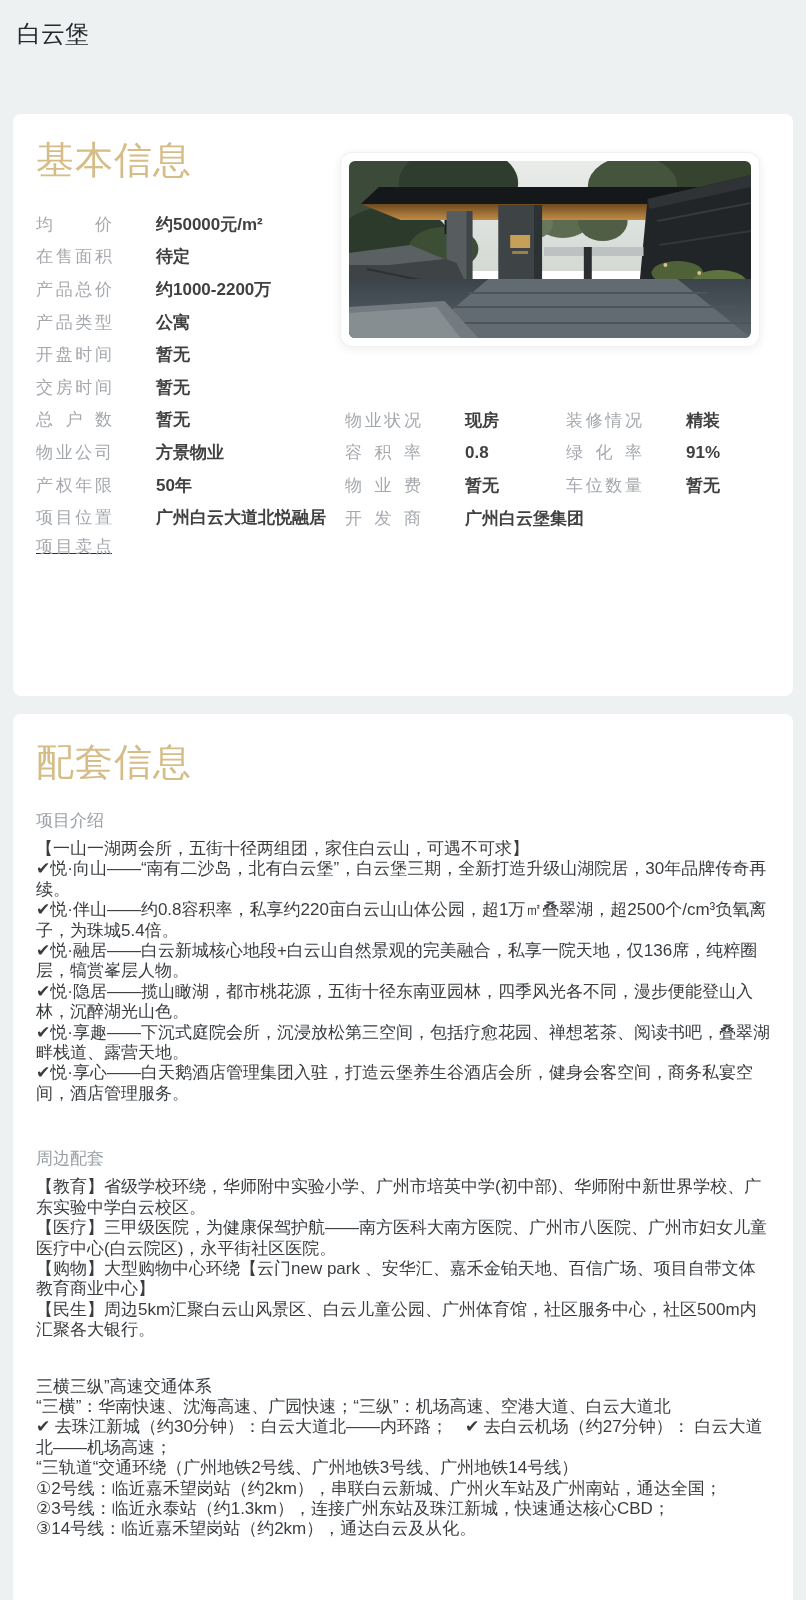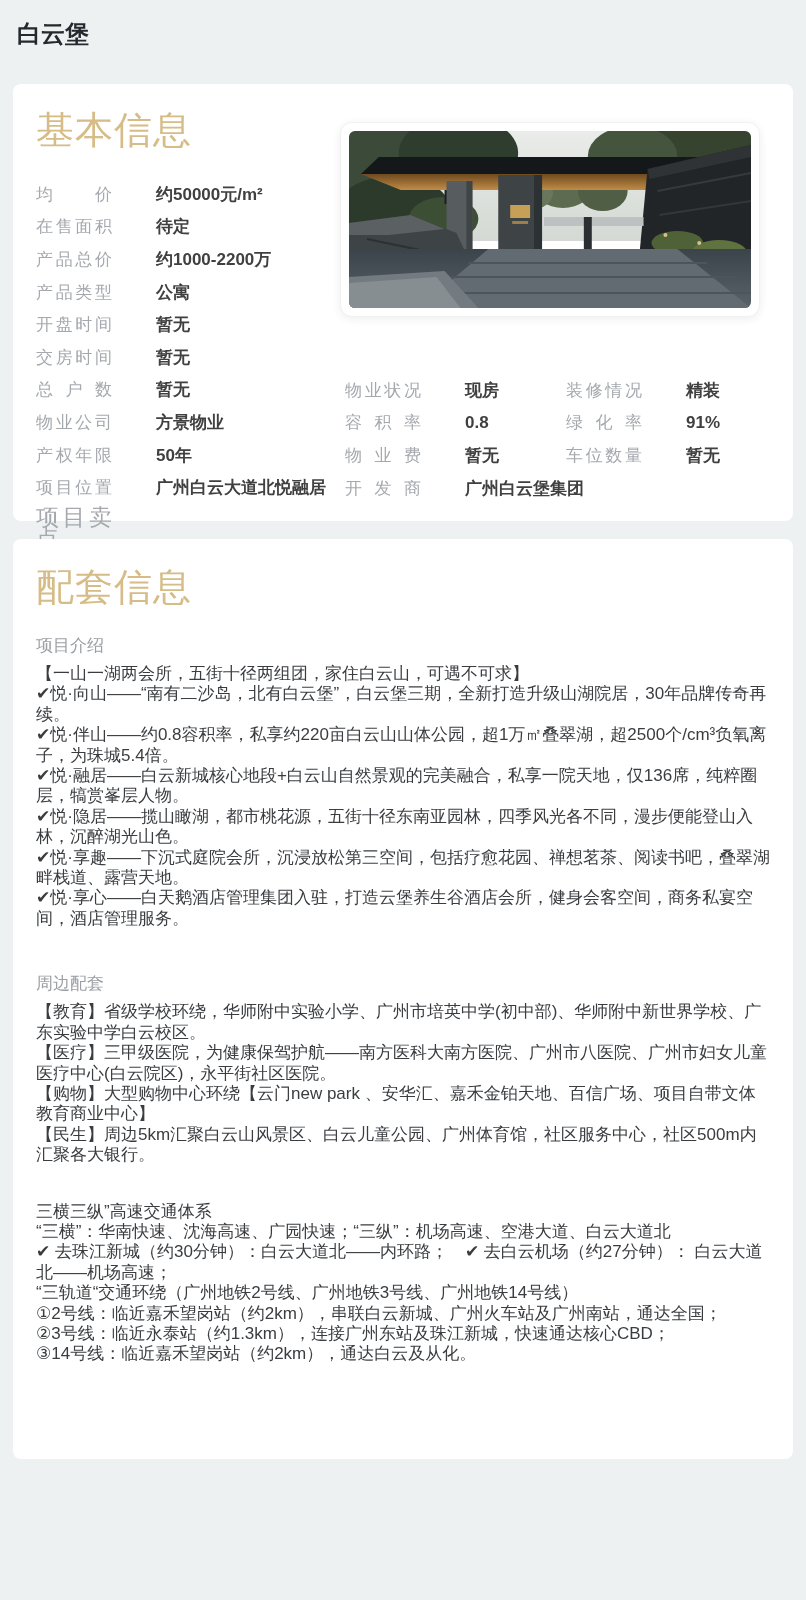--- a/index.html
+++ b/index.html
@@ -5,30 +5,30 @@
   * { margin:0; padding:0; box-sizing:border-box; }
   html,body { width:806px; }
   body {
     height:1600px; overflow:hidden;
     background:#eef1f2;
     font-family:"Liberation Sans","DejaVu Sans",sans-serif;
     color:#333;
   }
   .page-title {
     padding:20px 0 0 17px;
-    font-size:24px; font-weight:700; color:#25282d;
+    font-size:24px; font-weight:400; color:#25282d;
     line-height:28px;
   }
   .card {
     position:relative;
     margin:0 13px;
     background:#ffffff;
     border-radius:8px;
   }
-  .card-basic { margin-top:36px; height:437px; }
+  .card-basic { margin-top:66px; height:582px; }
   .card-amenity { margin-top:18px; height:920px; padding:24px 23px 40px; }
   .gold-heading {
     font-size:38px; font-weight:500; letter-spacing:1px;
     color:#d6bc87; line-height:48px;
   }
   .card-basic .gold-heading { position:absolute; left:23px; top:22px; }
 
   
   .photo-frame {
     position:absolute; left:327px; top:38px;
@@ -47,21 +47,21 @@
   .kv-label {
     flex:0 0 76px; color:#a5a9ae; font-weight:400;
     text-align:justify; text-align-last:justify;
     margin-right:12px;
   }
   .kv-value { color:#404040; font-weight:600; }
 
   
   .selling-points {
     position:absolute; left:23px; top:422px;
-    display:flex; font-size:23px; line-height:20.5px;
+    display:flex; font-size:17px; line-height:20.5px;text-decoration:underline;
   }
   .selling-points .kv-label { align-self:flex-start; margin-top:1px; }
   .sp-body { width:657px; color:#3a3d40; font-weight:400; }
   .sp-para { text-indent:1.9em; }
 
   
   .section-title { font-size:17px; color:#9ba0a5; line-height:20px; }
   .card-amenity .gold-heading { margin-bottom:25px; }
   .section-paras { margin-top:8px; font-size:17px; line-height:20.4px; color:#3a3d40; width:736px; }
   .section { margin-top:0; }

